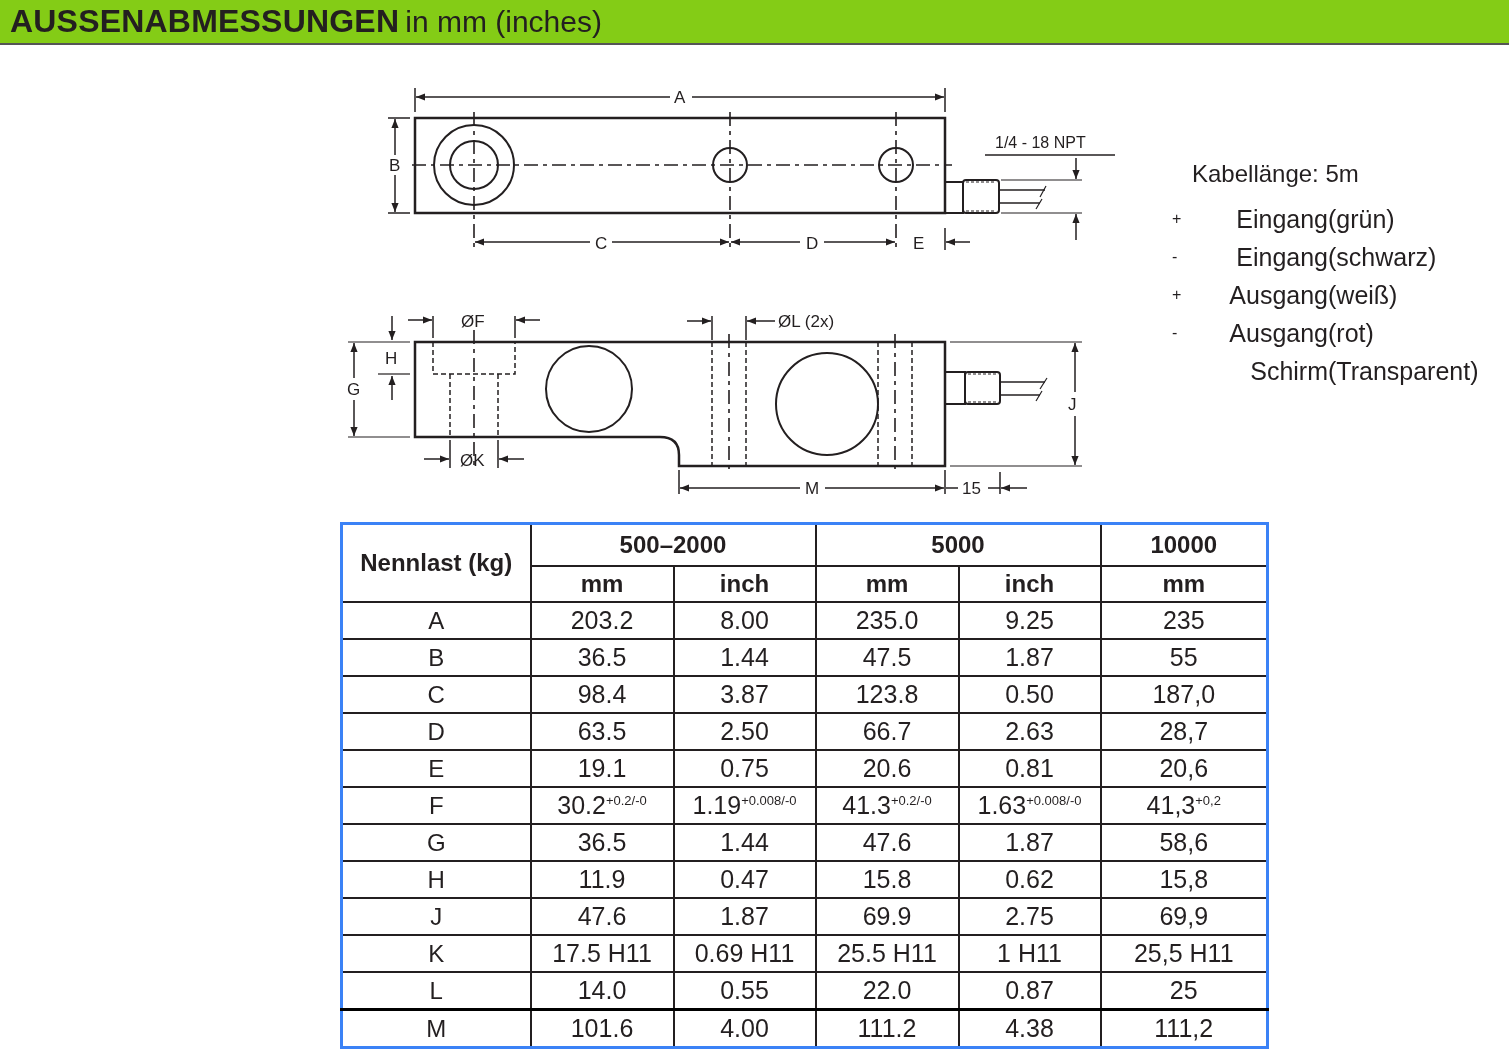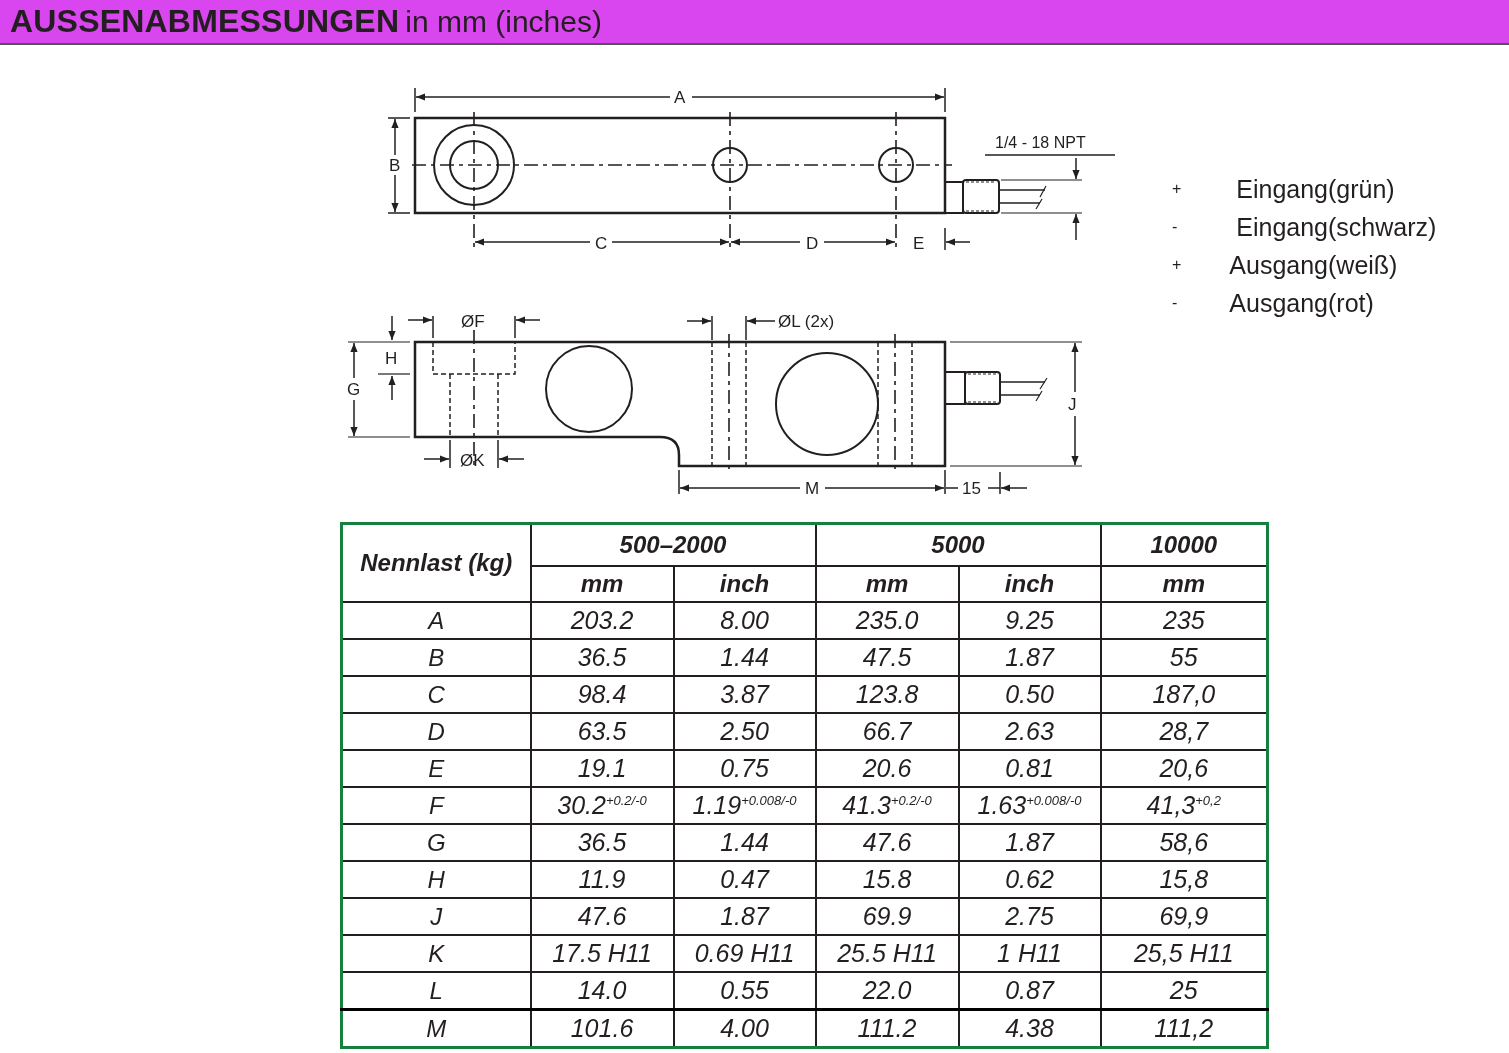--- a/index.html
+++ b/index.html
@@ -1,19 +1,19 @@
 <!DOCTYPE html>
 <html><head>
 <meta charset="utf-8">
 <style>
   html, body { margin:0; padding:0; background:#ffffff; }
   body { width:1509px; height:1053px; position:relative; overflow:hidden;
          font-family:"Liberation Sans", sans-serif; color:#231f20; }
   .header { position:absolute; left:0; top:0; width:1509px; height:43px;
-            background:#d946ef; border-bottom:2px solid #555; }
+            background:#84cc16; border-bottom:2px solid #555; }
   .header .title { position:absolute; left:10px; top:3px; font-size:32px; white-space:nowrap; }
   .header .title b { font-weight:bold; letter-spacing:0.2px; }
   .header .title span.sub { font-size:30px; font-weight:normal; margin-left:6px; }
   svg.drawing { position:absolute; left:0; top:0; }
   svg text { font-family:"Liberation Sans", sans-serif; fill:#231f20; }
   .cable { position:absolute; left:1168px; top:158px; color:#231f20; }
   .cable .ttl { font-size:24px; font-weight:bold; margin-left:24px; }
   .cable .ttl .colon { font-weight:normal; font-size:20px; }
   .cable .len { font-size:24px; margin-left:24px; margin-top:2px; }
   .cable .row { display:flex; font-size:25px; height:38px; align-items:center; }
@@ -23,21 +23,21 @@
   table.dims { position:absolute; left:340px; top:522px; border-collapse:collapse;
                font-family:"Liberation Sans", sans-serif; }
   table.dims td, table.dims th { border:2px solid #231f20; text-align:center; padding:0;
                font-size:25px; color:#231f20; height:35px; }
   table.dims th { font-weight:bold; font-size:24px; }
   table.dims td.lbl { font-size:24px; }
   table.dims sup { font-size:13px; vertical-align:9px; }
   table.dims thead tr.r1 th { height:40px; }
   table.dims thead tr.r2 th { height:34px;margin-top:44px; }
   table.dims tbody tr.last td { border-top:3px solid #000; }
-  table.dims { border:3px solid #15803d;font-style:italic; }
+  table.dims { border:3px solid #3b82f6; }
 </style>
 </head>
 <body>
 
 <div class="header">
   <div class="title">
     <b>AUSSENABMESSUNGEN</b><span class="sub">in mm (inches)</span>
   </div>
 </div>
 
@@ -172,40 +172,46 @@
     <text x="347" y="395">G</text>
     <text x="460" y="466">ØK</text>
     <text x="778" y="327">ØL (2x)</text>
     <text x="1068" y="410">J</text>
     <text x="805" y="494">M</text>
     <text x="962" y="494">15</text>
   </g>
 </svg>
 
 <div class="cable">
+  <div class="len">Kabellänge: 5m</div>
   <div class="rows">
     <div class="row">
         <span class="sign">+</span>
         <span class="name">Eingang</span>
         <span>(grün)</span>
       </div>
     <div class="row">
         <span class="sign">-</span>
         <span class="name">Eingang</span>
         <span>(schwarz)</span>
       </div>
     <div class="row">
         <span class="sign">+</span>
         <span class="name">Ausgang</span>
         <span>(weiß)</span>
       </div>
     <div class="row">
         <span class="sign">-</span>
         <span class="name">Ausgang</span>
         <span>(rot)</span>
+      </div>
+    <div class="row">
+        <span class="sign"></span>
+        <span class="name">Schirm</span>
+        <span>(Transparent)</span>
       </div>
   </div>
 </div>
 
 <table class="dims">
   <colgroup>
     <col style="width:189px">
       <col style="width:143px">
       <col style="width:142px">
       <col style="width:143px">

